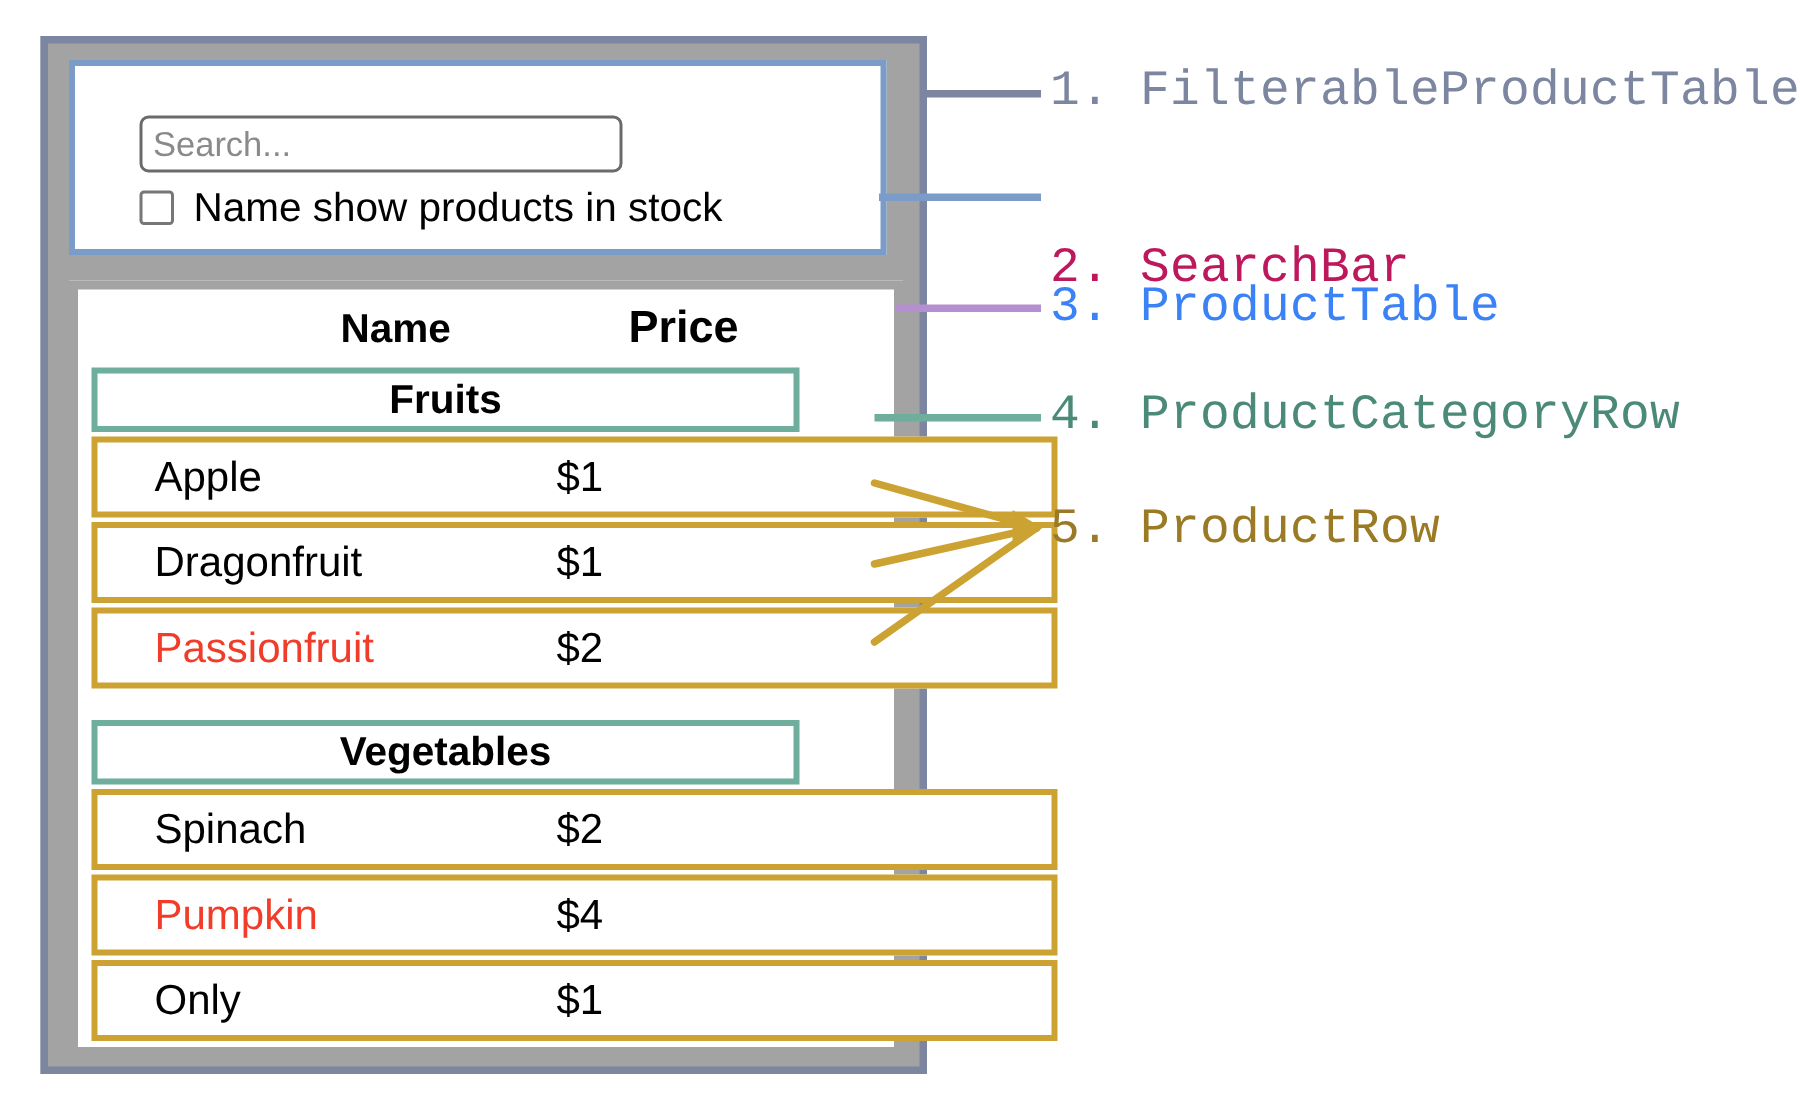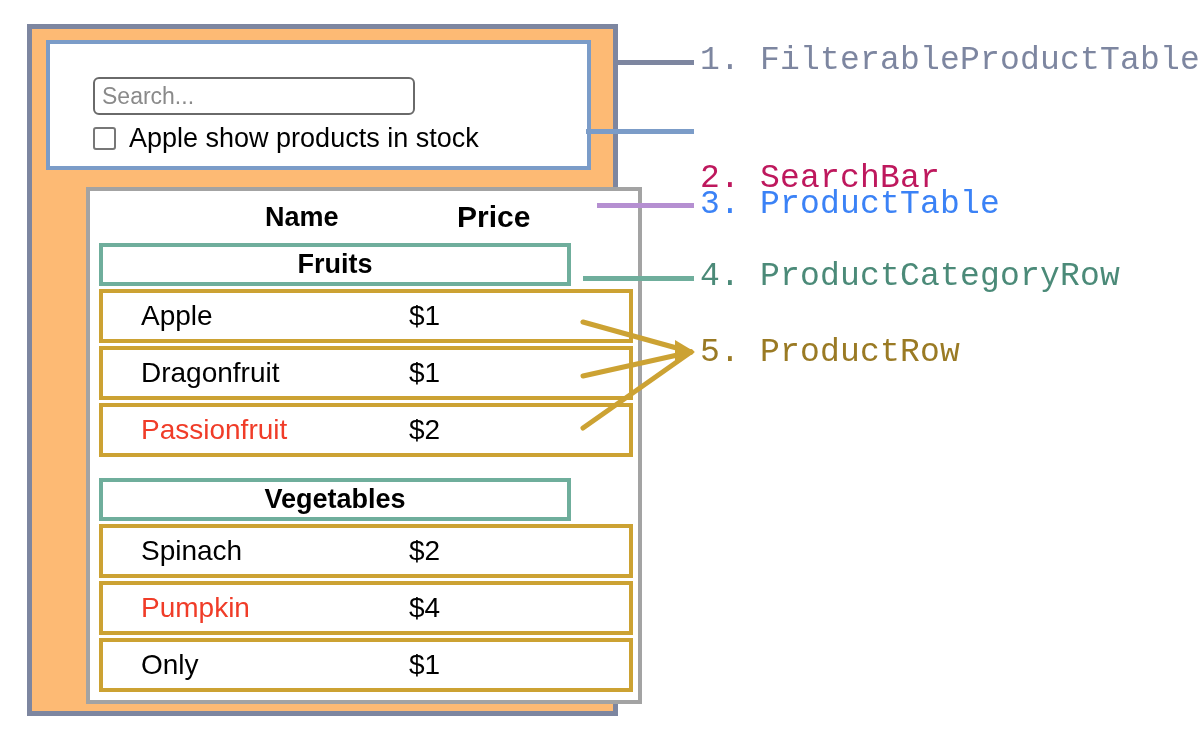--- a/index.html
+++ b/index.html
@@ -24,21 +24,21 @@
 
   
   .outer-frame {
     position: absolute;
     left: 27px;
     top: 24px;
     width: 591px;
     height: 692px;
     border: 5px solid #7d86a0;
     box-sizing: border-box;
-    background: #fdba74;
+    background: #a3a3a3;
   }
 
   
   .search-bar {
     position: absolute;
     left: 45px;
     top: 39px;
     width: 545px;
     height: 130px;
     border: 4px solid #7b9cc8;
@@ -90,24 +90,23 @@
     line-height: 1;
   }
 
   
   .product-table {
     position: absolute;
     left: 45px;
     top: 186px;
     width: 556px;
     height: 517px;
-    border: 4px solid #a3a3a3;
-    box-sizing: border-box;
-    background: #ffffff;
-    margin-left: 40px;
+    border: 6px solid #a3a3a3;
+    box-sizing: border-box;
+    background: #ffffff;
   }
 
   .table-header {
     position: absolute;
     left: 0;
     top: 4px;
     width: 534px;
     height: 44px;
     display: flex;
     align-items: center;
@@ -147,21 +146,21 @@
     margin-bottom: 3px;
   }
   .category-row .cat-label {
     font-size: 27px;
     font-weight: bold;
     color: #000000;
   }
 
   
   .product-row {
-    width: 534px;
+    width: 644px;
     height: 54px;
     border: 4px solid #cca233;
     box-sizing: border-box;
     background: #ffffff;
     position: relative;
     margin-bottom: 3px;
   }
   .product-row .pr-name {
     position: absolute;
     left: 38px;
@@ -209,21 +208,21 @@
 <body>
 
 <div id="stage">
 
   <div class="outer-frame">
 
     <div class="search-bar" style="left:14px; top:11px; width:545px; height:130px;">
       <input class="search-input" type="text" placeholder="Search..." value="" style="">
       <div class="checkbox-row">
         <span class="checkbox-box"></span>
-        <span class="checkbox-label">Apple show products in stock</span>
+        <span class="checkbox-label">Name show products in stock</span>
       </div>
     </div>
 
     <div class="product-table" style="left:14px; top:158px; width:556px; height:517px;">
       <div class="table-header">
         <span class="col-name">Name</span>
         <span class="col-price">Price</span>
       </div>
 
       <div class="rows-area">

